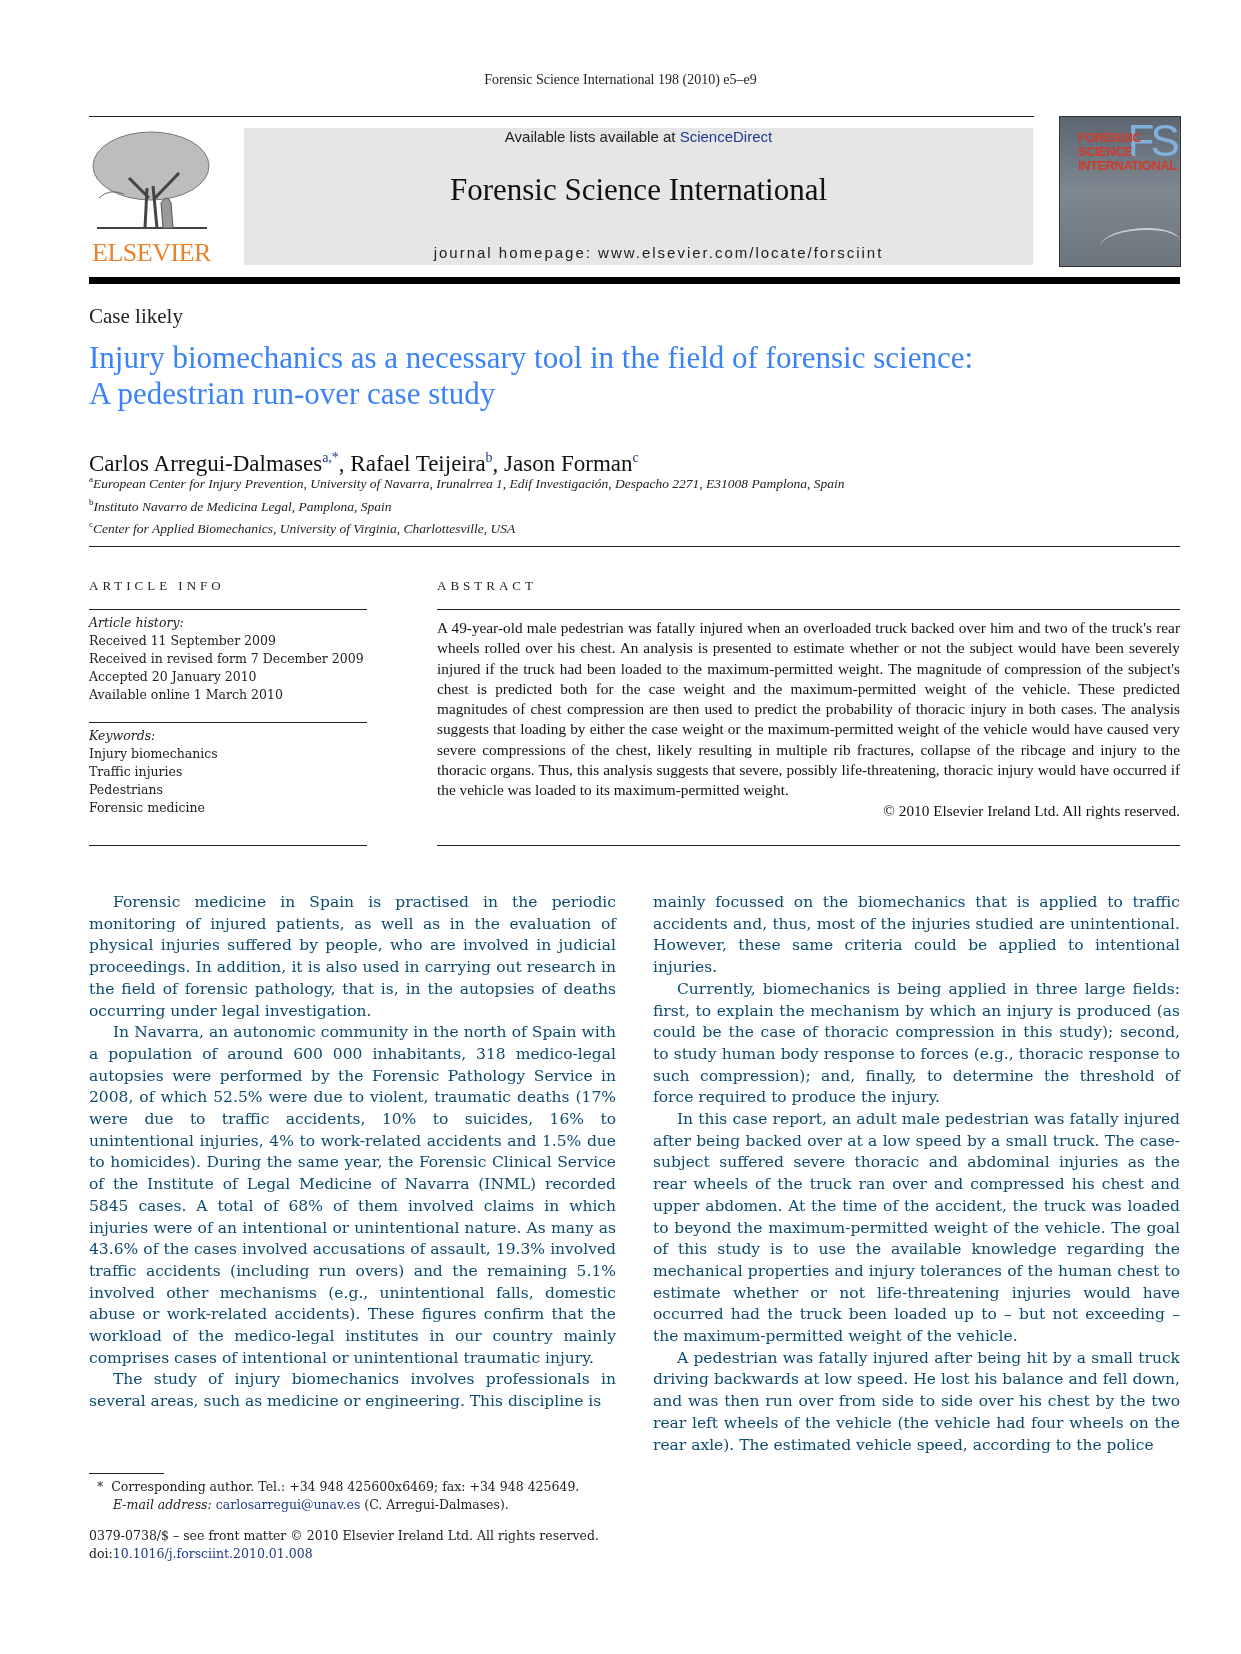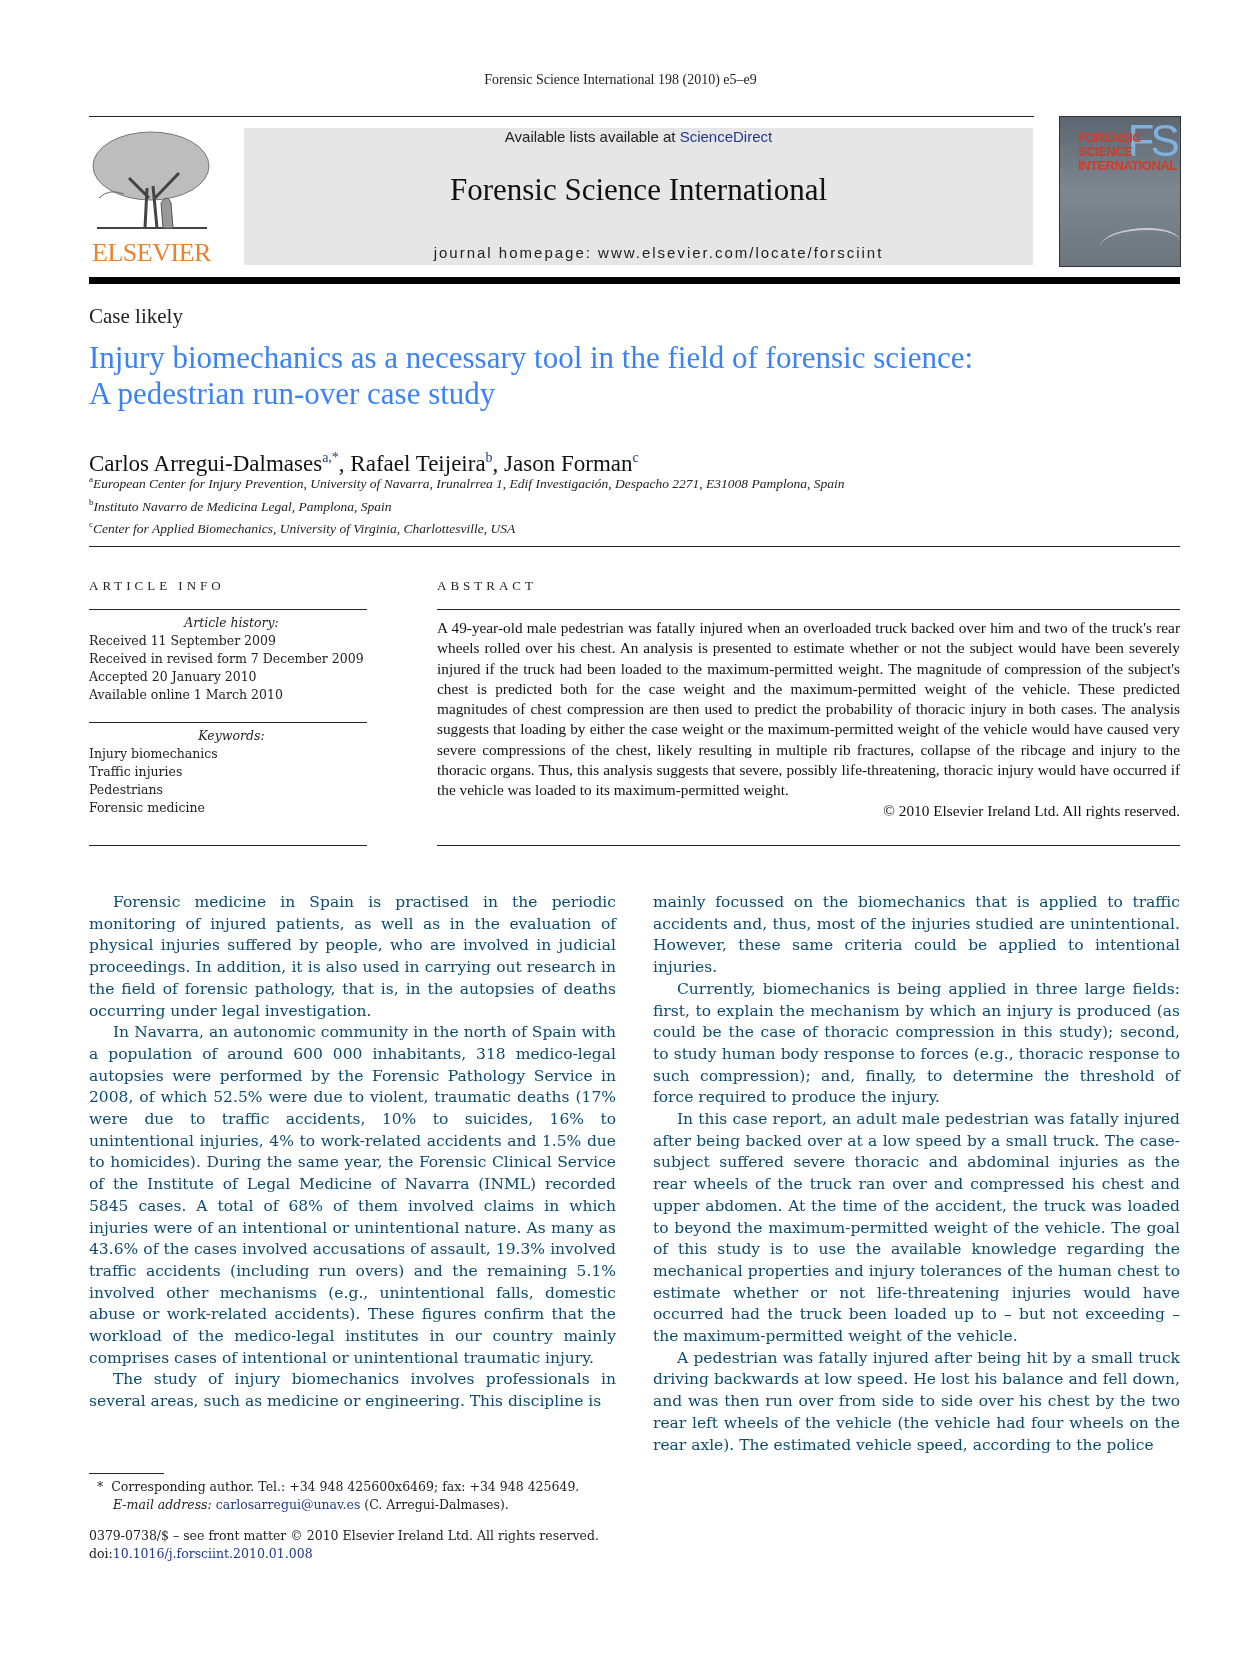--- a/index.html
+++ b/index.html
@@ -72,21 +72,21 @@
   .section-caps {
     font-family: "Liberation Serif", serif; font-size: 13px; letter-spacing: 4px; color: #222;
   }
   .info-head { left: 89px; top: 578px; }
   .abs-head { left: 437px; top: 578px; }
   .info-rule { left: 89px; width: 278px; border-top: 1px solid #222; }
   .abs-rule { left: 437px; width: 743px; border-top: 1px solid #222; }
   .info-block {
     left: 89px; width: 285px; font-family: "DejaVu Serif", serif; font-size: 12.5px; line-height: 18px; color: #222;
   }
-  .info-block .lbl { font-style: italic; text-align: center; }
+  .info-block .lbl { font-style: italic; }
   .abstract {
     left: 437px; top: 618px; width: 743px; font-family: "Liberation Serif", serif;
     font-size: 15.3px; line-height: 20.3px; text-align: justify; color: #111;
   }
   .copyright-line { text-align: right; }
   .col {
     width: 527px; font-family: "DejaVu Serif", serif; font-size: 15.5px; line-height: 21.7px;
     text-align: justify; color: #0c4a6e;
   }
   .col p { margin: 0; text-indent: 24px; }

